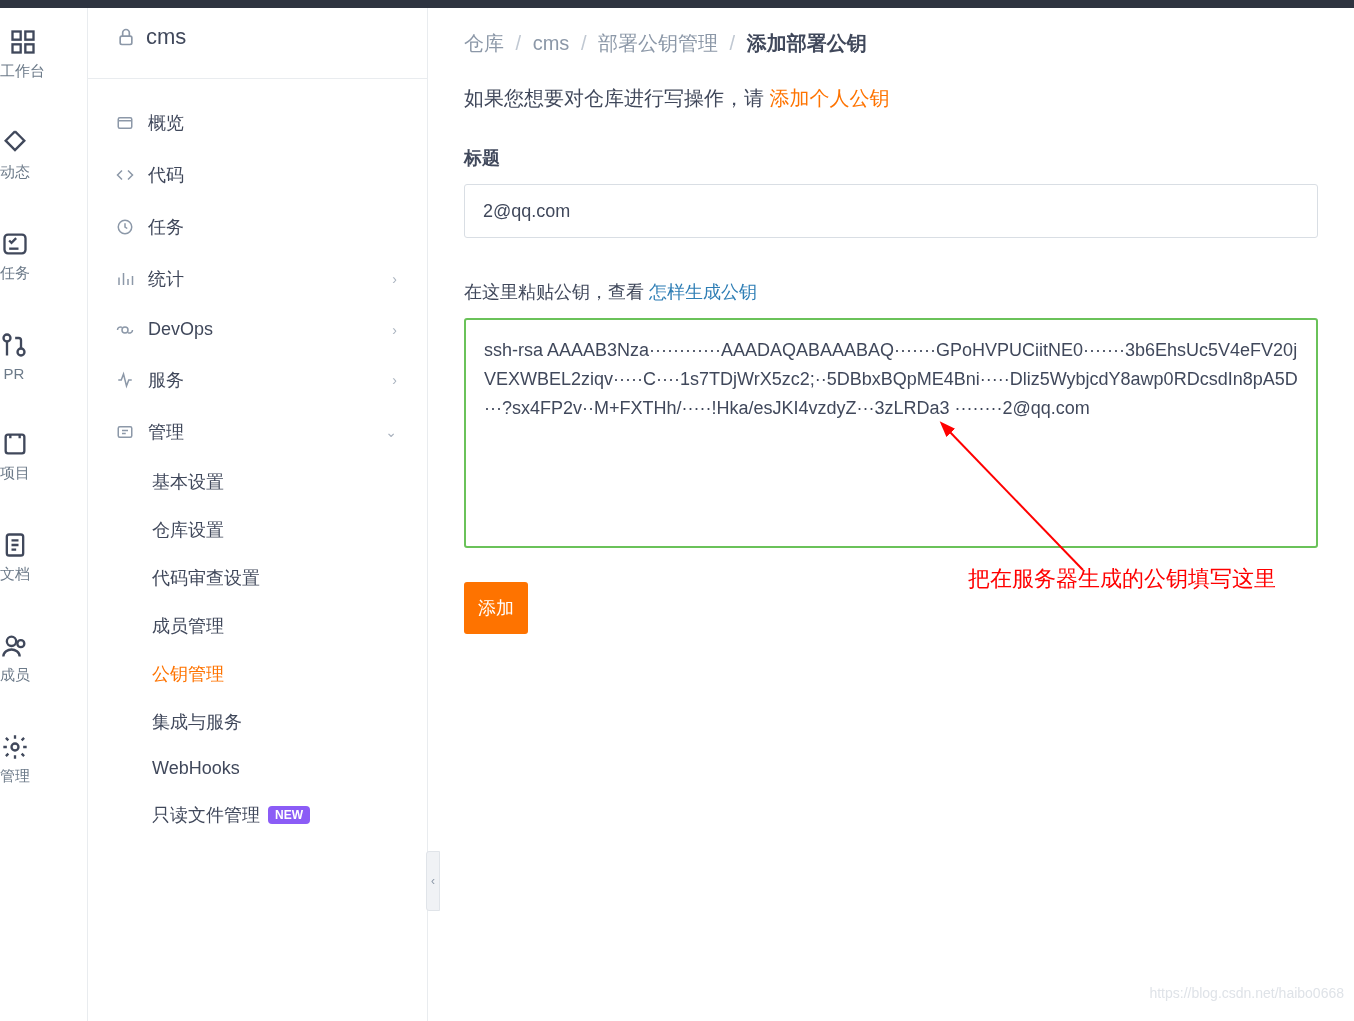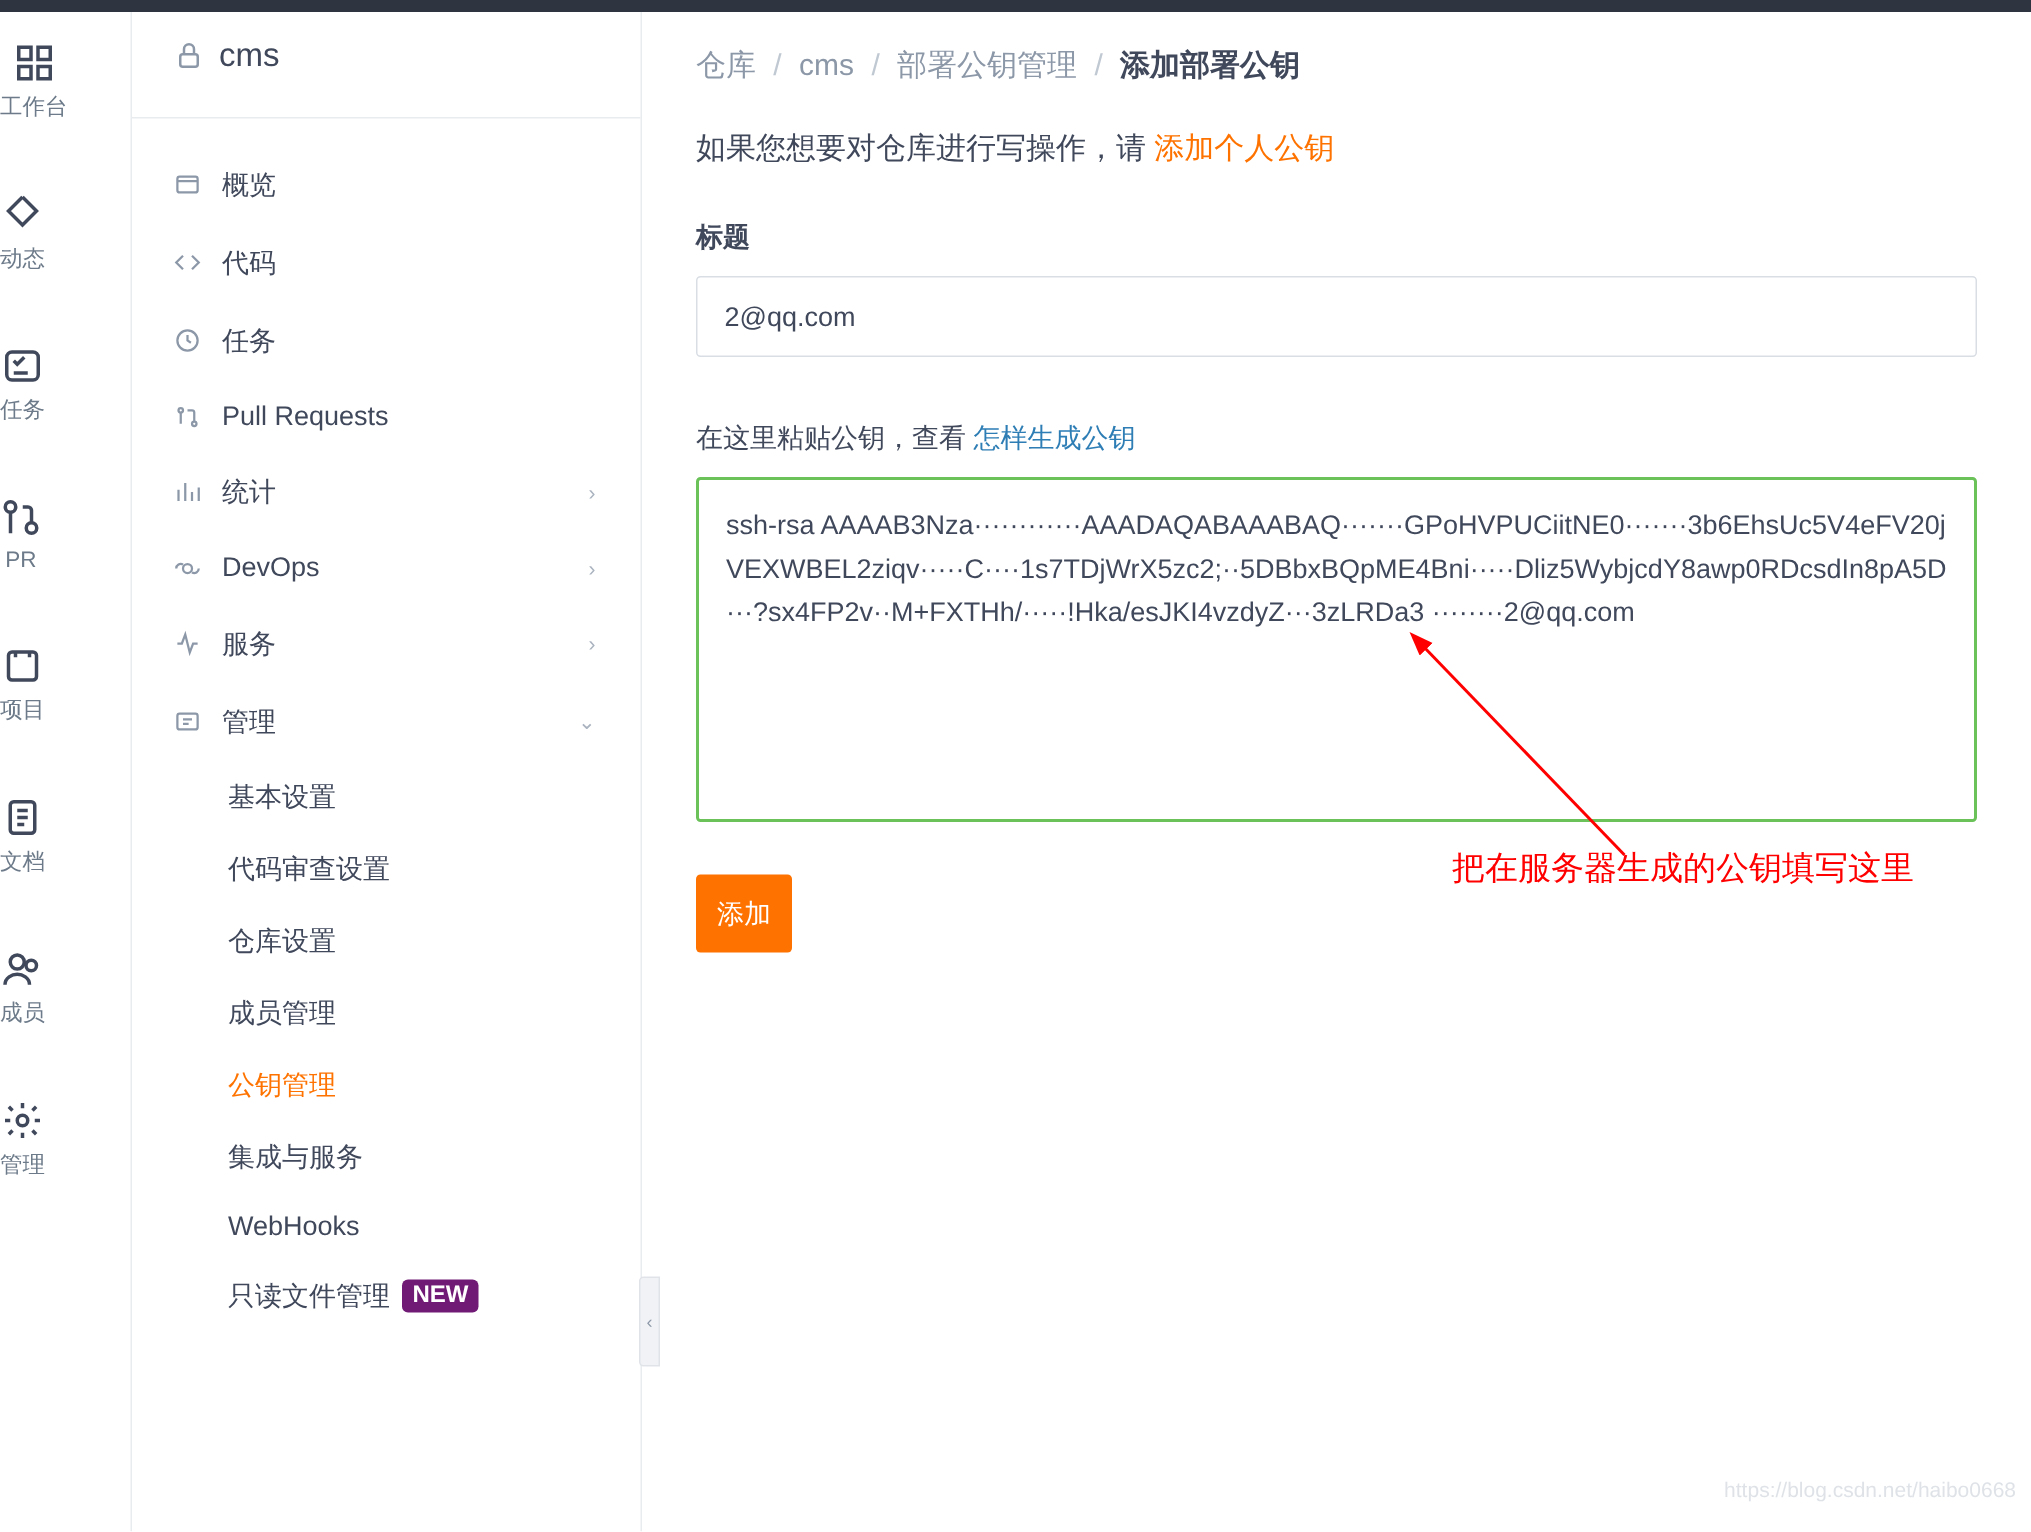--- a/index.html
+++ b/index.html
@@ -11,21 +11,21 @@
     .leftnav-item .lbl { font-size: 15px; color: #6c7a89; }
     .sidebar { width: 340px; border-right: 1px solid #e9ecef; padding-top: 24px; display: flex; flex-direction: column; }
     .repo-header { display: flex; align-items: center; gap: 10px; padding: 0 28px 28px; border-bottom: 1px solid #e9ecef; }
     .repo-name { font-size: 22px; font-weight: 500; color: #40485b; }
     .menu { padding-top: 18px; }
     .menu-item { display: flex; align-items: center; padding: 14px 28px; cursor: pointer; color: #40485b; font-size: 18px; gap: 14px; position: relative; }
     .menu-item .chev { position: absolute; right: 30px; color: #aab3bf; font-size: 14px; }
     .submenu { padding-left: 44px; }
     .submenu-item { padding: 12px 28px 12px 20px; cursor: pointer; color: #40485b; font-size: 18px; display: flex; align-items: center; gap: 8px; }
     .submenu-item.active { color: #fe7300; }
-    .badge-new { background: #701a75; color: #fff; font-size: 16px; font-weight: 600; padding: 2px 7px; border-radius: 4px; }
+    .badge-new { background: #8b5cf6; color: #fff; font-size: 12px; font-weight: 600; padding: 2px 7px; border-radius: 4px; }
     .main { flex: 1; padding: 30px 36px; position: relative; overflow: hidden; }
     .breadcrumb { font-size: 20px; color: #8c98a8; margin-bottom: 28px; }
     .breadcrumb a { color: #8c98a8; text-decoration: none; }
     .breadcrumb .sep { margin: 0 6px; color: #c0c8d2; }
     .breadcrumb .cur { color: #40485b; font-weight: 600; }
     .hint { font-size: 20px; color: #40485b; margin-bottom: 34px; }
     .hint .link { color: #fe7300; cursor: pointer; }
     .form-label { font-size: 18px; color: #40485b; font-weight: 600; margin-bottom: 14px; }
     .form-input { width: 100%; height: 54px; border: 1px solid #d9dee4; border-radius: 3px; padding: 0 18px; font-size: 18px; color: #40485b; margin-bottom: 42px; }
     .paste-label { font-size: 18px; color: #40485b; margin-bottom: 14px; }
@@ -157,30 +157,20 @@
             <svg width="18" height="18" viewBox="0 0 24 24" fill="none" stroke="#8c98a8" stroke-width="2">
               <circle cx="12" cy="12" r="9"></circle>
               <path d="M12 7v5l3 2"></path>
             </svg>
           </span>
         <span>任务</span>
       </div>
       <div class="menu-item">
         <span class="ico">
             <svg width="18" height="18" viewBox="0 0 24 24" fill="none" stroke="#8c98a8" stroke-width="2">
-              <circle cx="6" cy="6" r="2"></circle>
-              <circle cx="18" cy="18" r="2"></circle>
-              <path d="M6 8v10M12 6h4a2 2 0 0 1 2 2v8"></path>
-            </svg>
-          </span>
-        <span>Pull Requests</span>
-      </div>
-      <div class="menu-item">
-        <span class="ico">
-            <svg width="18" height="18" viewBox="0 0 24 24" fill="none" stroke="#8c98a8" stroke-width="2">
               <path d="M4 20V10M10 20V4M16 20v-8M22 20V8"></path>
             </svg>
           </span>
         <span>统计</span>
         <span class="chev">›</span>
       </div>
       <div class="menu-item">
         <span class="ico">
             <svg width="18" height="18" viewBox="0 0 24 24" fill="none" stroke="#8c98a8" stroke-width="2">
               <path d="M8 12a4 4 0 1 1 8 0a4 4 0 1 1-8 0"></path>
@@ -207,24 +197,24 @@
             </svg>
           </span>
         <span>管理</span>
         <span class="chev">⌄</span>
       </div>
       <div class="submenu">
         <div class="submenu-item">
             <span>基本设置</span>
           </div>
         <div class="submenu-item">
+            <span>仓库设置</span>
+          </div>
+        <div class="submenu-item">
             <span>代码审查设置</span>
-          </div>
-        <div class="submenu-item">
-            <span>仓库设置</span>
           </div>
         <div class="submenu-item">
             <span>成员管理</span>
           </div>
         <div class="submenu-item active">
             <span>公钥管理</span>
           </div>
         <div class="submenu-item">
             <span>集成与服务</span>
           </div>

